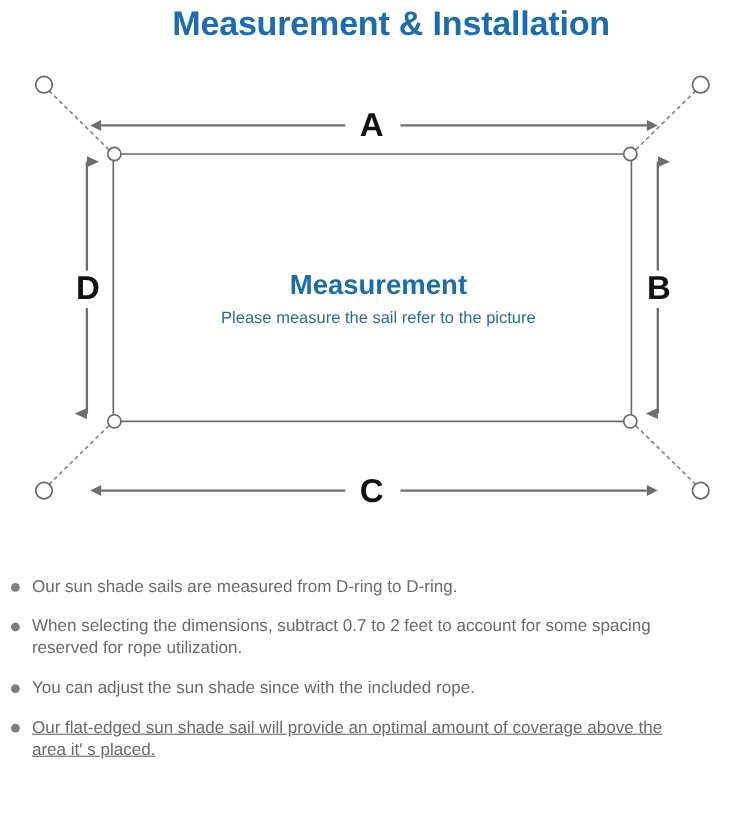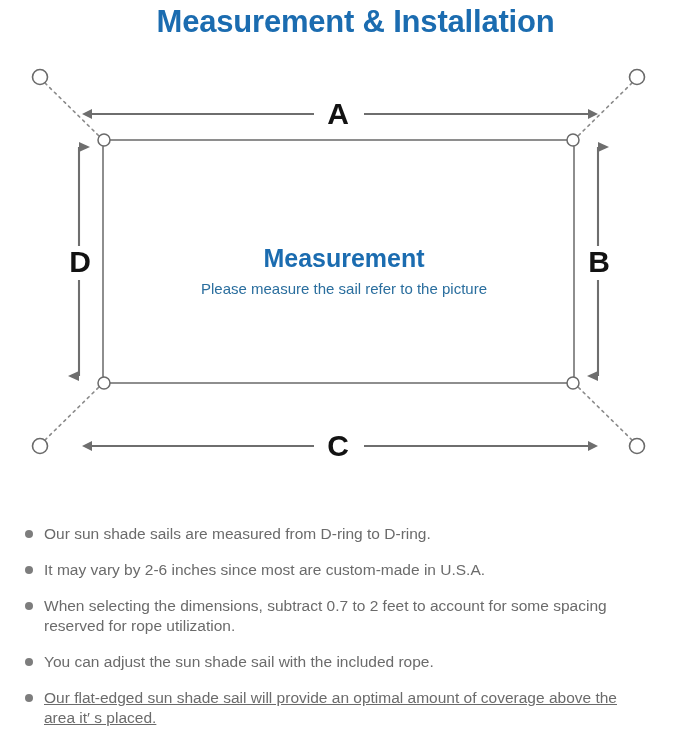--- a/index.html
+++ b/index.html
@@ -63,21 +63,21 @@
   .center-sub {
     font-family: "Liberation Sans", sans-serif;
     font-size: 15px;
     fill: #2a6e9e;
     text-anchor: middle;
   }
 
   
   #notes {
     position: absolute;
-    left: 15px;
+    left: 0;
     top: 524px;
     width: 634px;
   }
   .note-item {
     position: relative;
     padding-left: 29px;
     padding-right: 4px;
     margin-bottom: 16px;
     color: #6b6b6b;
     font-size: 15.5px;
@@ -171,27 +171,23 @@
   </svg>
 </div>
 
 <div id="notes">
   <div class="note-item">
     <span class="note-bullet"></span>
     <span>Our sun shade sails are measured from D-ring to D-ring.</span>
   </div>
   <div class="note-item">
     <span class="note-bullet"></span>
-    <span>It may vary by 2-6 inches since most are custom-made in U.S.A.</span>
-  </div>
-  <div class="note-item">
-    <span class="note-bullet"></span>
     <span>When selecting the dimensions, subtract 0.7 to 2 feet to account for some spacing reserved for rope utilization.</span>
   </div>
   <div class="note-item">
     <span class="note-bullet"></span>
-    <span>You can adjust the sun shade sail with the included rope.</span>
+    <span>You can adjust the sun shade since with the included rope.</span>
   </div>
   <div class="note-item">
     <span class="note-bullet"></span>
     <span>Our flat-edged sun shade sail will provide an optimal amount of coverage above the area it′ s placed.</span>
   </div>
 </div>
 
 </body></html>

